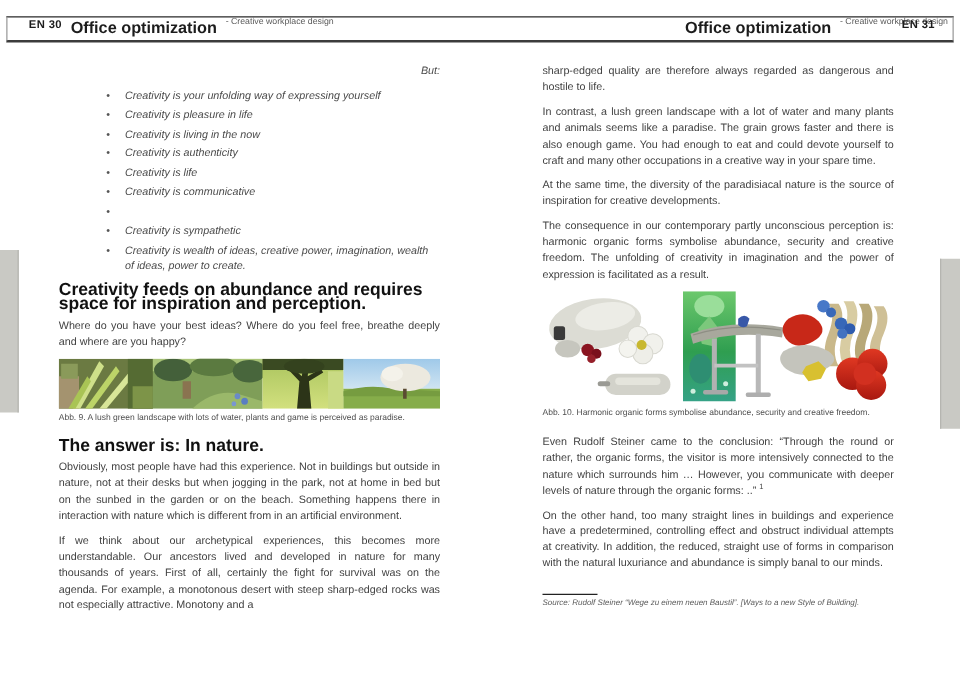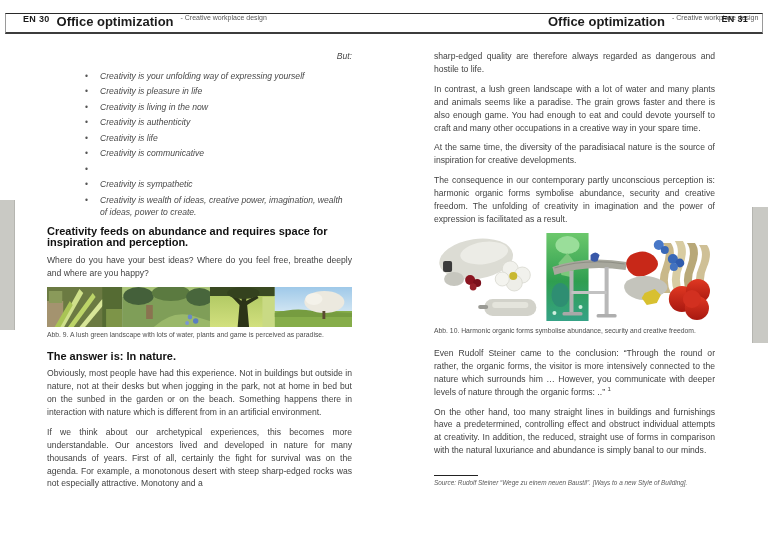--- a/index.html
+++ b/index.html
@@ -23,21 +23,21 @@
   .tab{position:absolute;background:#c9c9c4;}
   .tab-left{left:0;top:200px;width:14px;height:130px;border-right:1px solid #b5b5b0;}
   .tab-right{right:0;top:207px;width:15px;height:136px;border-left:1px solid #b5b5b0;}
 
   
   .page{position:absolute;top:50px;}
   .page-left{left:47px;width:305px;}
   .page-right{left:434px;width:281px;}
 
   p{margin:0 0 7px;font-size:8.6px;line-height:12.9px;text-align:justify;color:#424242;}
-  h3{margin:0 0 5px;font-size:11px;line-height:11.5px;color:#111;font-weight:bold;}
+  h3{margin:0 0 5px;font-size:14px;line-height:11.5px;color:#111;font-weight:bold;}
   .intro{font-style:italic;margin:0 0 7px 28px;color:#4a4a4a;text-align:right;}
   ul.bullets{list-style:none;margin:0 0 8px;padding:0;}
   ul.bullets li{display:flex;font-style:italic;font-size:8.6px;line-height:12px;
     margin:0 0 3.5px;color:#4a4a4a;}
   ul.bullets .dot{width:15px;margin-left:38px;flex:none;font-style:normal;color:#555;}
   ul.bullets .btxt{flex:1;}
 
   .figure{margin:2px 0 3px;line-height:0;}
   .caption{font-size:6.8px;line-height:9px;color:#4e4e4e;margin:0 0 12px;text-align:left;}
   .h-answer{margin-top:4px;}
@@ -242,21 +242,21 @@
           <circle cx="247" cy="66" r="13" fill="url(#redg)"></circle>
           <circle cx="263" cy="58" r="12" fill="url(#redg)"></circle>
           <circle cx="262" cy="75" r="12" fill="url(#redg)"></circle>
           <circle cx="257" cy="66" r="9" fill="#d23020"></circle>
         </g>
       </svg>
     </div>
     <p class="caption">Abb. 10. Harmonic organic forms symbolise abundance, security and creative freedom.</p>
 
     <p><span>Even Rudolf Steiner came to the conclusion: “Through the round or rather, the organic forms, the visitor is more intensively connected to the nature which surrounds him … However, you communicate with deeper levels of nature through the organic forms: ..”</span>&nbsp;<sup>1</sup></p>
-    <p>On the other hand, too many straight lines in buildings and furnishings have a predetermined, controlling effect and obstruct individual attempts at creativity. In addition, the reduced, straight use of forms in comparison with the natural luxuriance and abundance is simply banal to our minds.</p>
+    <p>On the other hand, too many straight lines in buildings and experience have a predetermined, controlling effect and obstruct individual attempts at creativity. In addition, the reduced, straight use of forms in comparison with the natural luxuriance and abundance is simply banal to our minds.</p>
 
     <div class="footnote-block">
       <div class="footnote-rule"></div>
       <p class="footnote">Source: Rudolf Steiner “Wege zu einem neuen Baustil”.  [Ways to a new Style of Building].</p>
     </div>
   </div>
 
 </div>
 
 </body></html>

